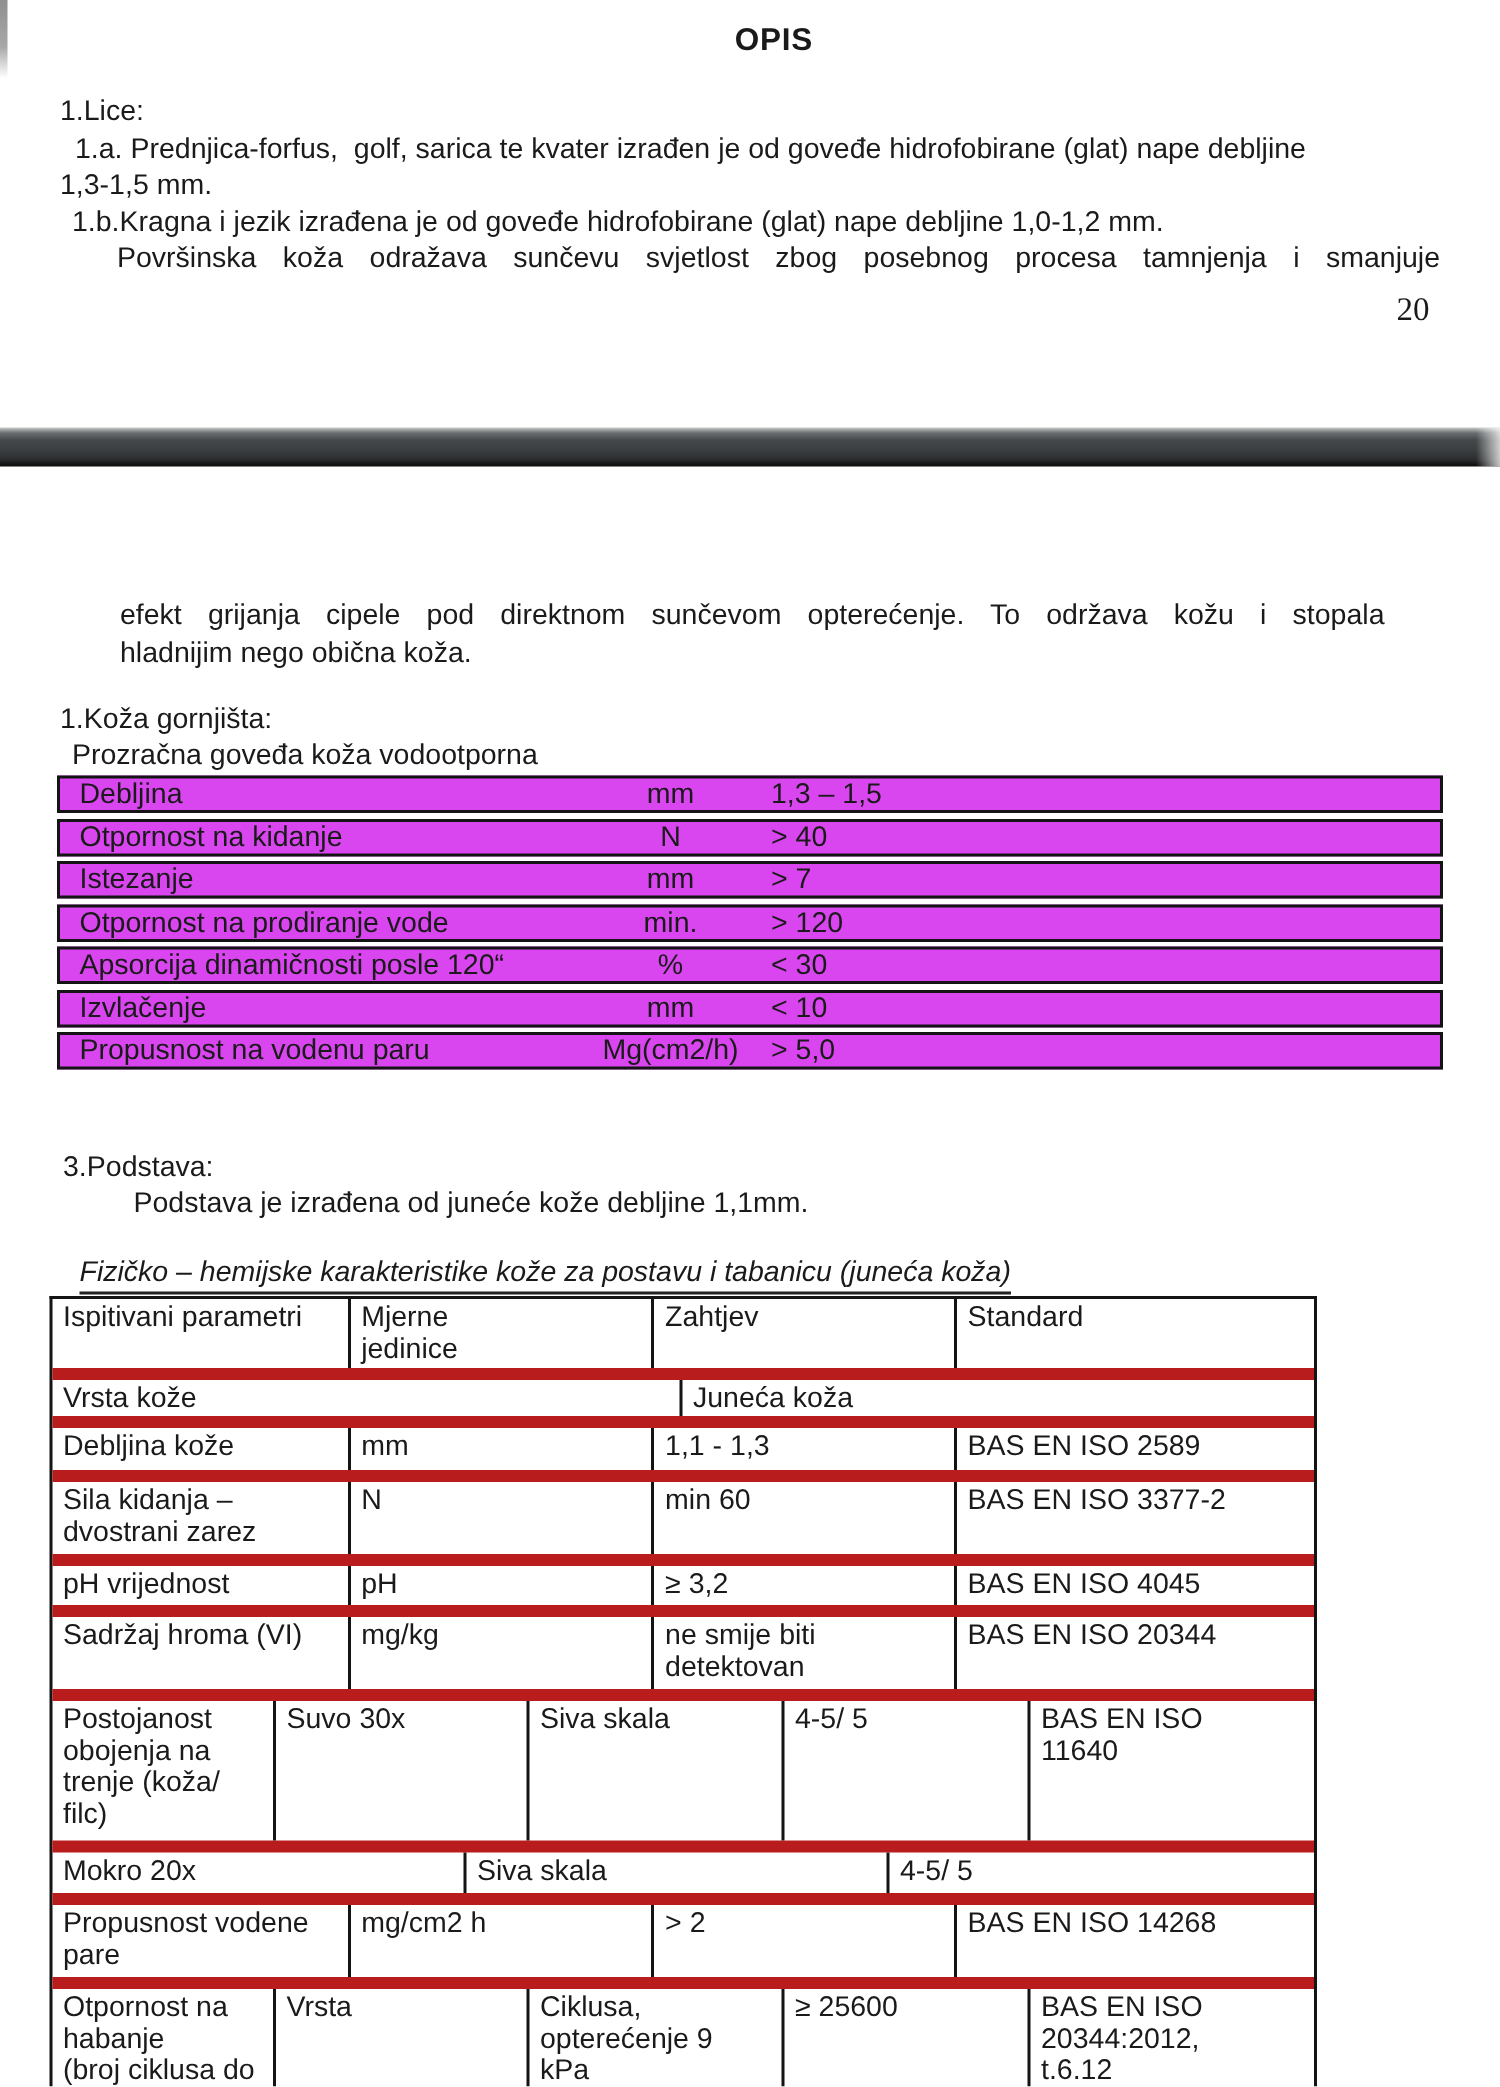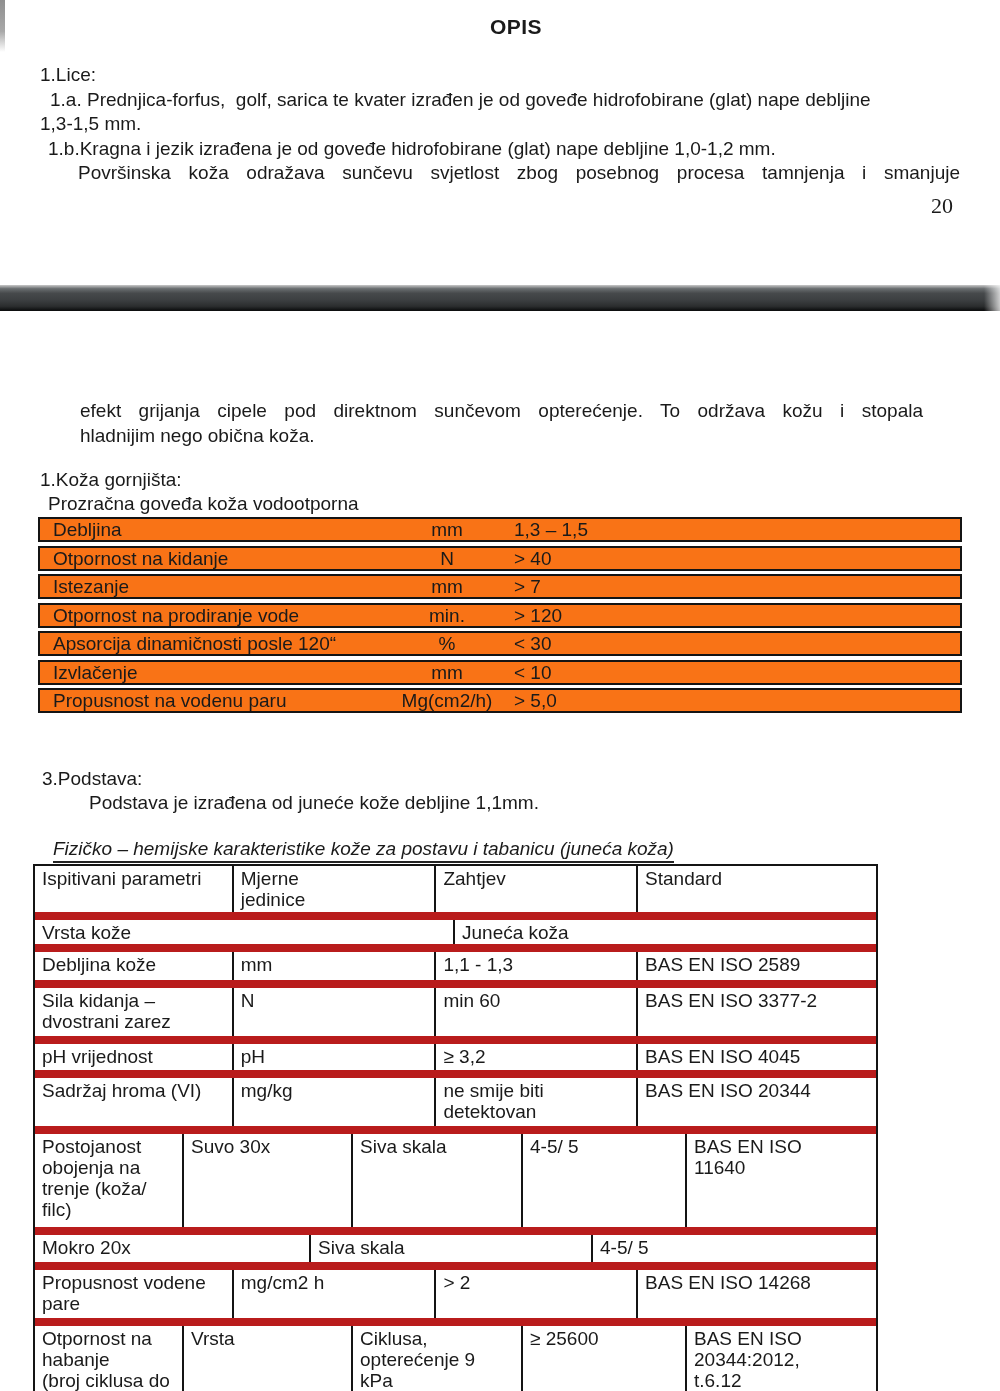--- a/index.html
+++ b/index.html
@@ -25,21 +25,21 @@
   #p2l1{left:80px;top:398px;width:843px;line-height:25px;text-align:justify;text-align-last:justify;}
   #p2l2{left:80px;top:423px;line-height:25px;}
   #s1h{left:40px;top:469px;}
   #t1cap{left:48px;top:493px;}
   #s2h{left:42px;top:768px;}
   #s2t{left:89px;top:792px;}
   #t2cap{left:53px;top:838px;font-style:italic;border-bottom:2px solid #222;padding-bottom:1px;}
   
   #table1{left:38px;top:517px;width:924px;}
   .t1row{display:flex;border:2px solid #141414;height:21px;margin-bottom:3.5px;
-         background:#f97316;line-height:21px;}
+         background:#d946ef;line-height:21px;}
   .t1row:last-child{margin-bottom:0;}
   .t1label{flex:0 0 338px;padding-left:13px;white-space:nowrap;}
   .t1unit{flex:0 0 112px;text-align:center;white-space:nowrap;}
   .t1value{padding-left:11px;white-space:nowrap;}
   
   #table2{left:33px;top:864px;width:845px;border:2px solid #141414;border-bottom:none;box-sizing:border-box;background:#fff;}
   .t2row{display:flex;border-bottom:8px solid #b91c1c;}
   .t2c{box-sizing:border-box;border-right:2px solid #141414;padding:1.5px 7px;
        line-height:21px;white-space:pre-line;overflow:hidden;}
   .t2c.last{border-right:none;}

